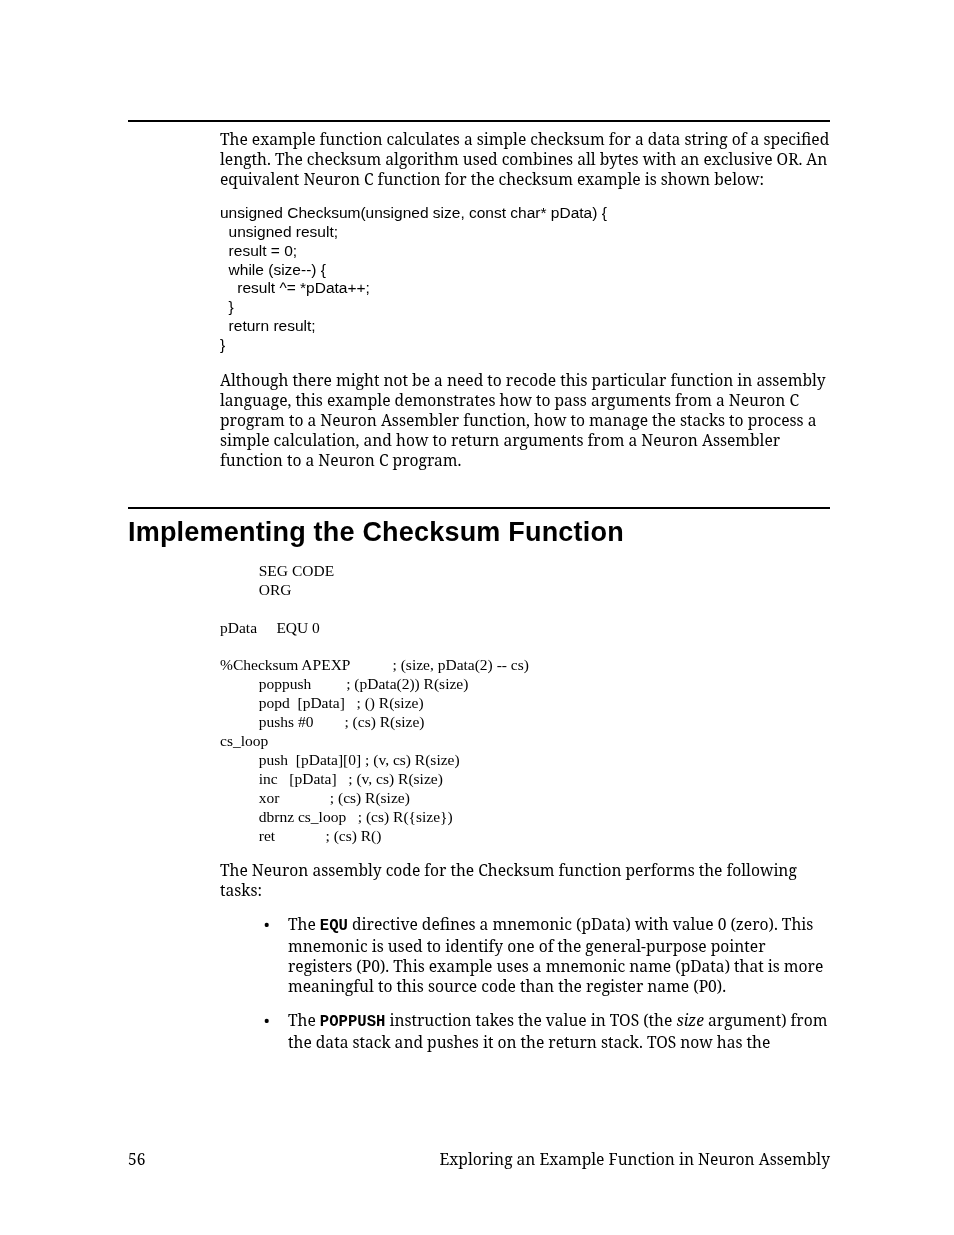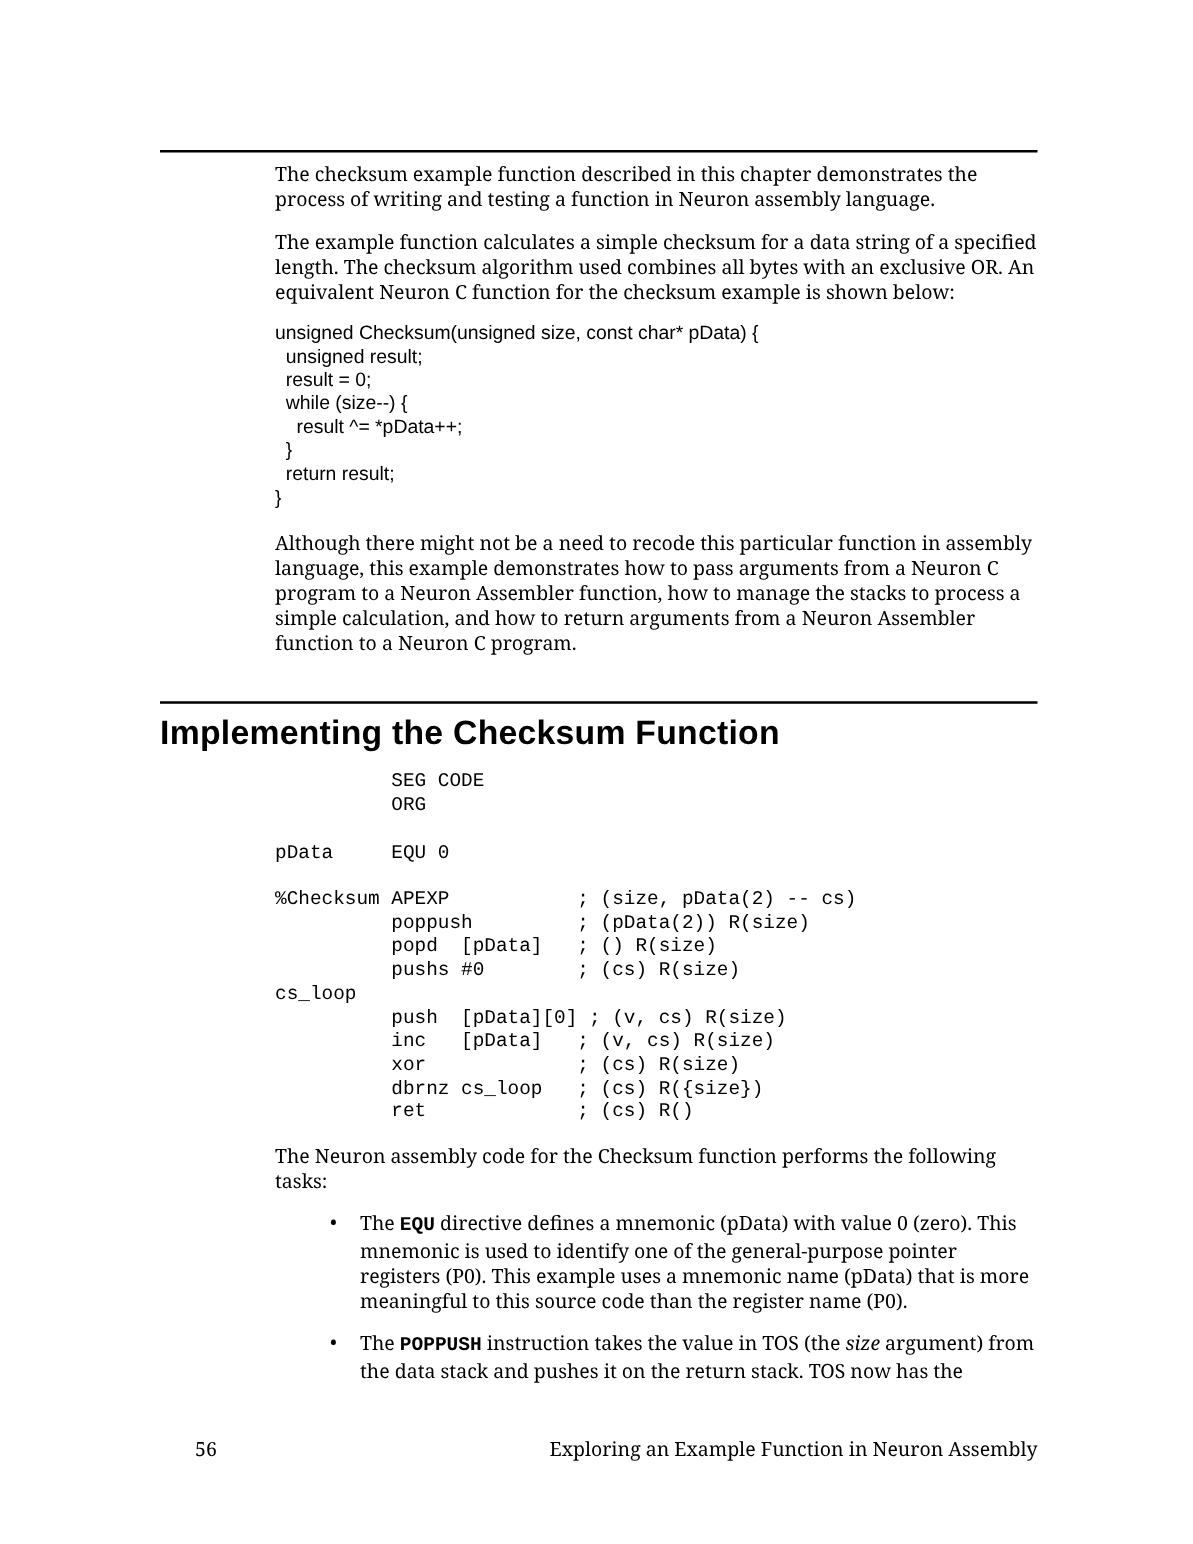--- a/index.html
+++ b/index.html
@@ -41,31 +41,31 @@
     text-align: left;
   }
   pre.code {
     font-family: Liberation Sans, sans-serif;
     font-size: 15.5px;
     line-height: 1.22;
     white-space: pre;
     margin: 2px 0 16px 0;
   }
   pre.code.nowrap {
-    font-family: Liberation Mono, monospace;
+    font-family: Liberation Serif, serif;
   }
   .spacer-lg { height: 22px; }
   .footer {
     position: absolute;
     left: 128px;
     width: 702px;
     top: 1148px;
     font-size: 15.6px;
   }
-  .footer .pnum { float: left; margin-left: 28px; }
+  .footer .pnum { float: left; }
   .footer .chapter { float: right; }
   ul.bullets {
     list-style: none;
     padding: 0;
     margin: 0 0 0 40px;
   }
   ul.bullets li {
     position: relative;
     padding-left: 28px;
     margin: 0 0 14px 0;
@@ -83,21 +83,20 @@
   i { font-style: italic; }
 </style>
 </head>
 <body>
 
 <div class="page">
 
   <div class="rule"></div>
 
   <div class="body-block">
-    <p>The checksum example function described in this chapter demonstrates the process of writing and testing a function in Neuron assembly language.</p>
     <p>The example function calculates a simple checksum for a data string of a specified length.  The checksum algorithm used combines all bytes with an exclusive OR.  An equivalent Neuron C function for the checksum example is shown below:</p>
     <pre class="code">unsigned Checksum(unsigned size, const char* pData) {
   unsigned result;
   result = 0;
   while (size--) {
     result ^= *pData++;
   }
   return result;
 }</pre>
     <p>Although there might not be a need to recode this particular function in assembly language, this example demonstrates how to pass arguments from a Neuron C program to a Neuron Assembler function, how to manage the stacks to process a simple calculation, and how to return arguments from a Neuron Assembler function to a Neuron C program.</p>

